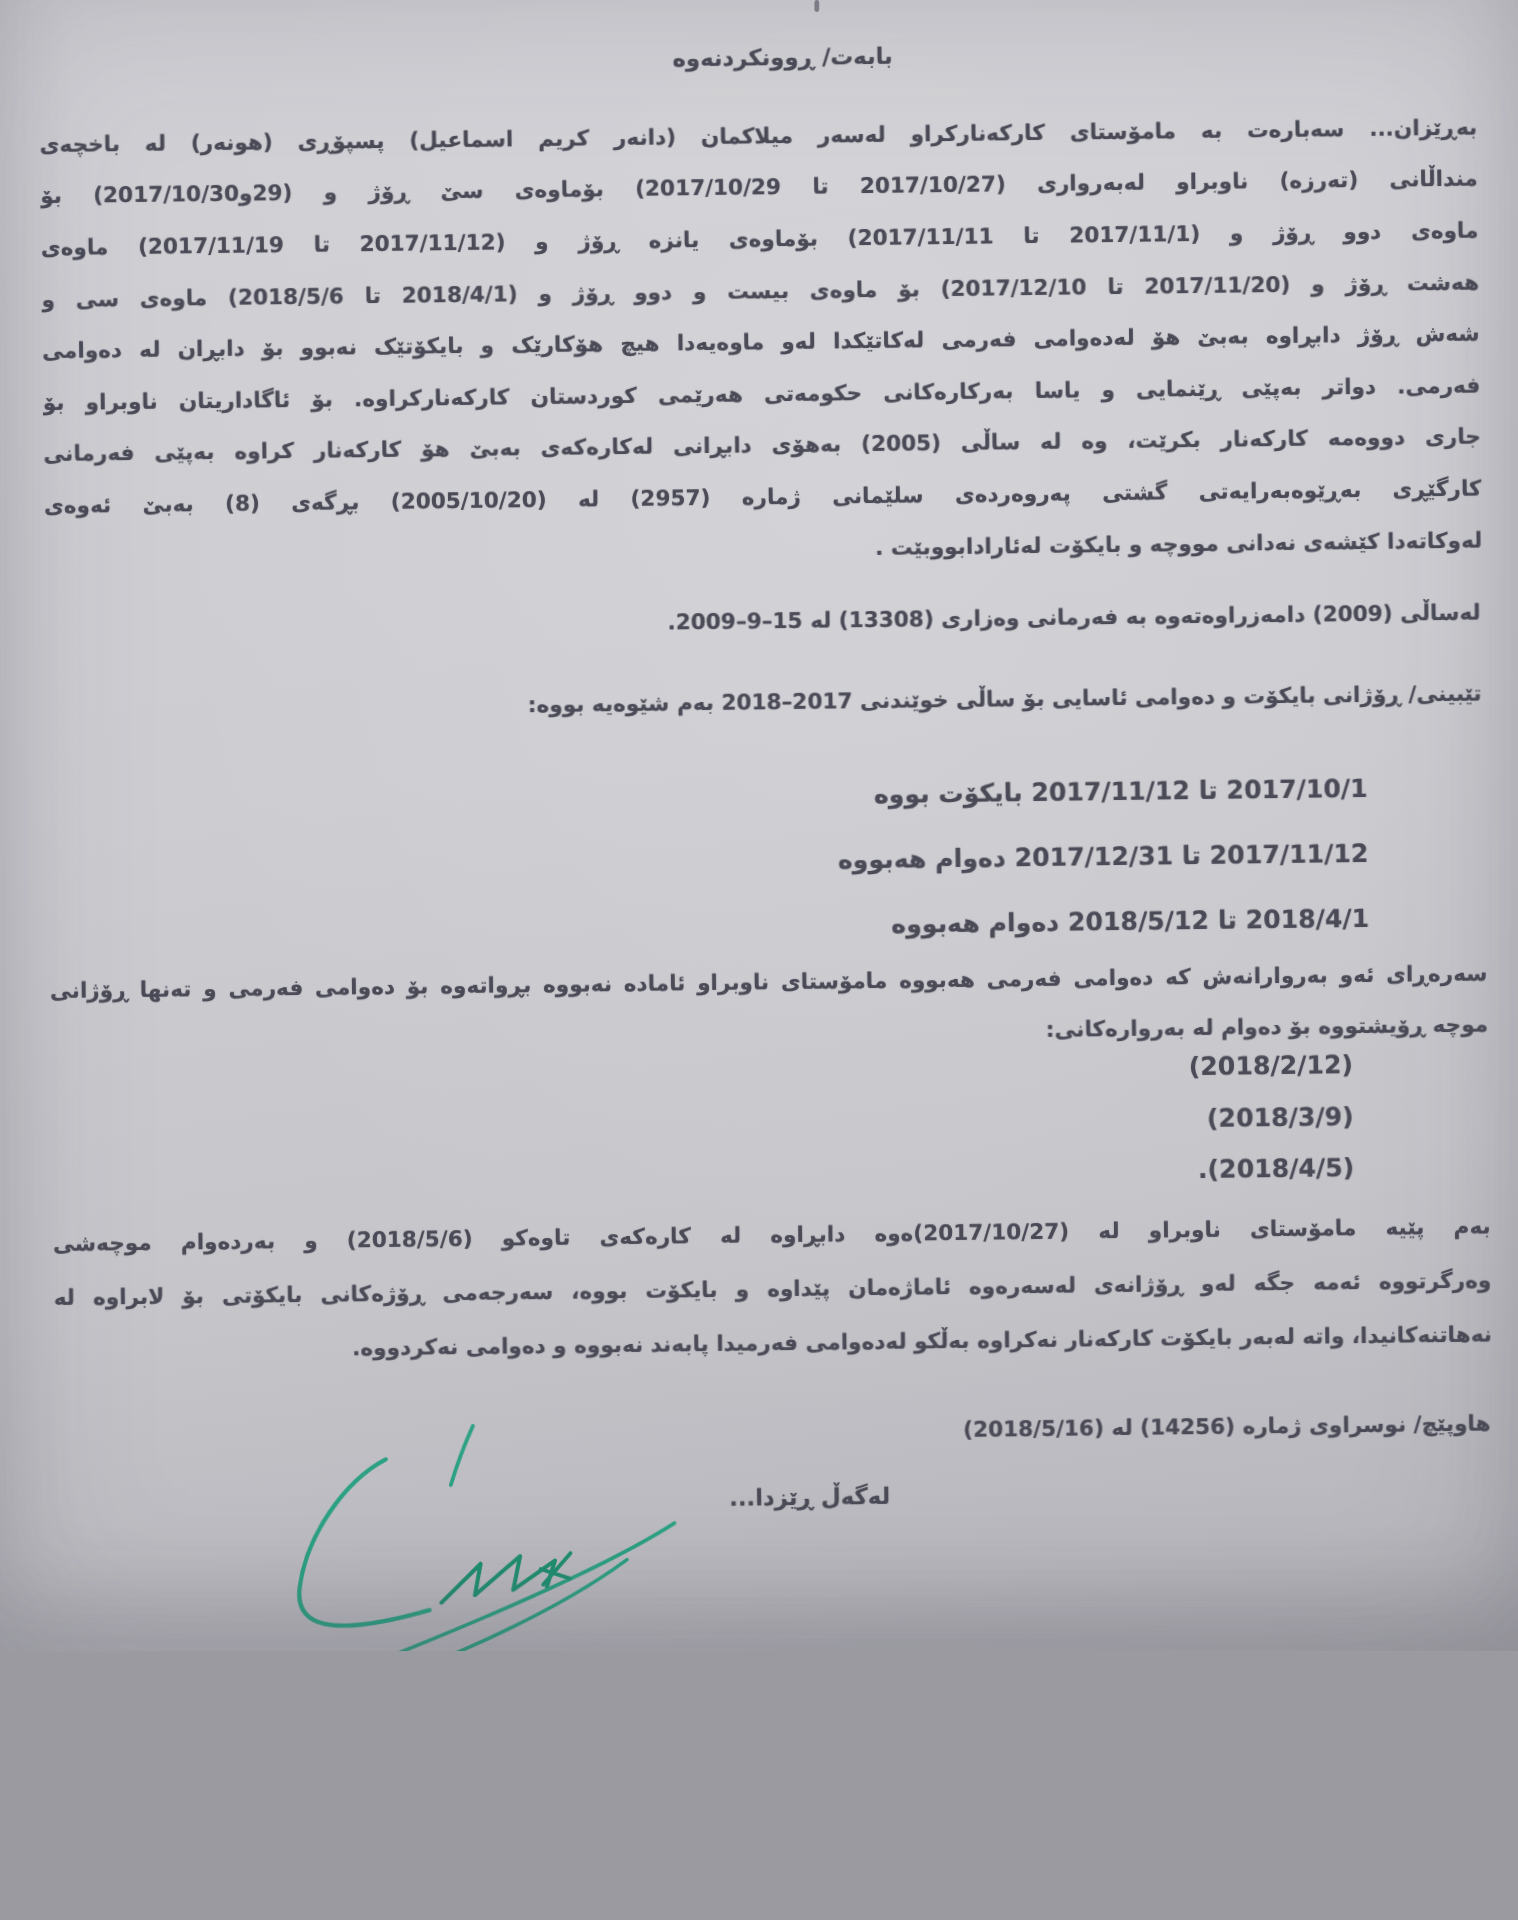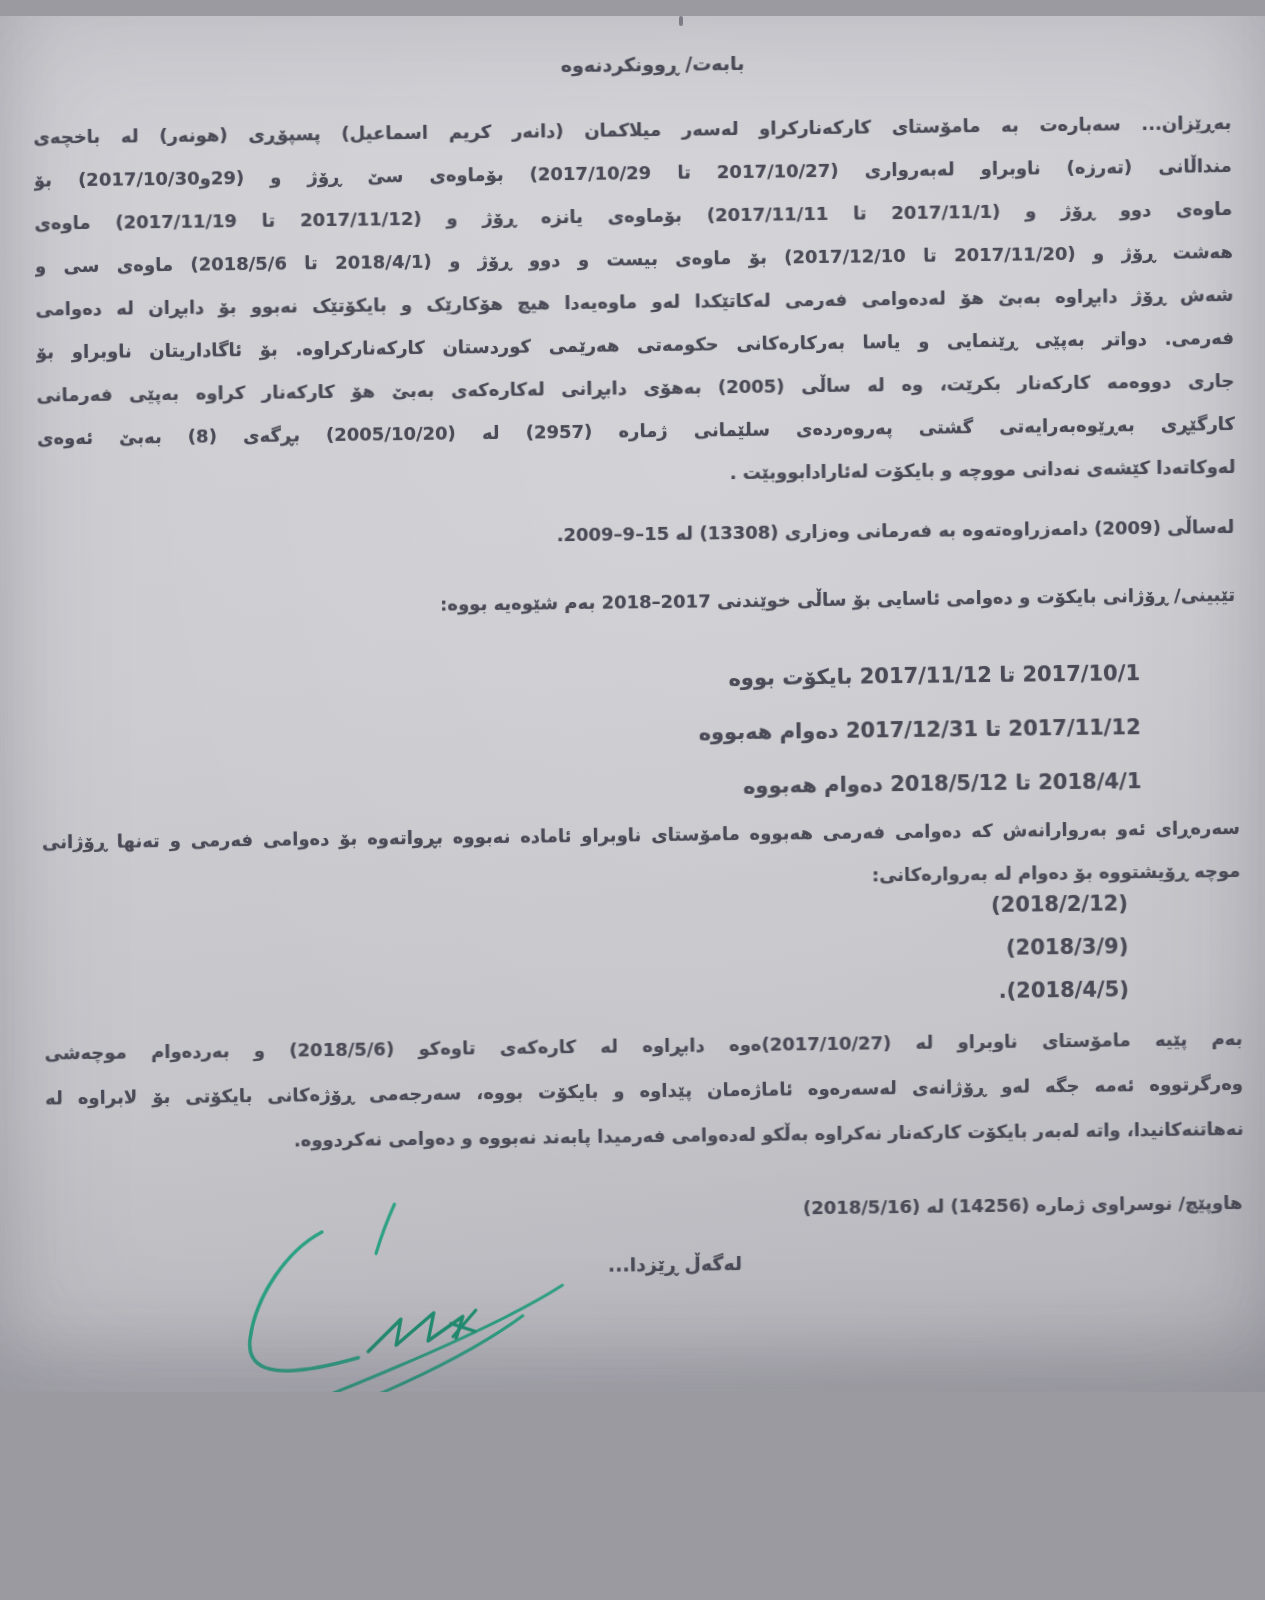--- a/index.html
+++ b/index.html
@@ -1,19 +1,19 @@
 <!DOCTYPE html>
 <html lang="ku" dir="rtl"><head>
 <meta charset="utf-8">
 <style>
   html,body{margin:0;padding:0;background:#9a9aa0;}
   .page{
     position:relative;
     width:1265px;height:1376px;
-    margin:16px auto;
+    margin:0 auto;
     overflow:hidden;
     background:
       radial-gradient(ellipse at 55% 30%, rgba(255,255,255,0.10), rgba(0,0,0,0) 60%),
       linear-gradient(173deg,#d1d0d5 0%, #cdccd1 45%, #c6c5ca 72%, #b9b8be 92%, #aeadb3 100%);
     font-family:"DejaVu Sans", sans-serif;
     color:#4a4b57;
     font-weight:700;
     direction:rtl;
   }
   .vignette{

